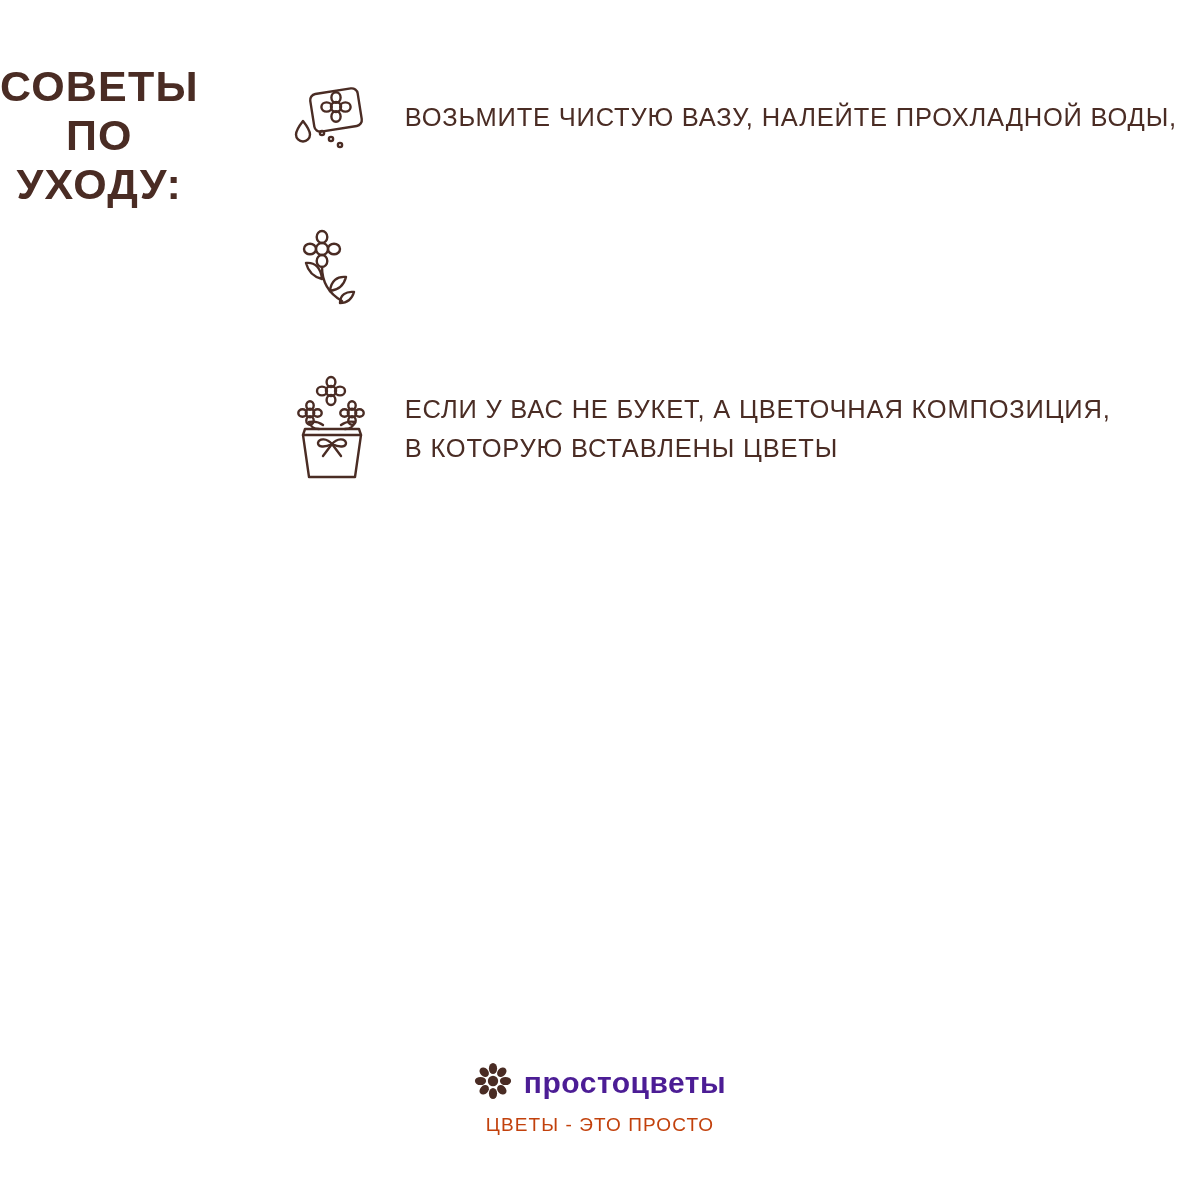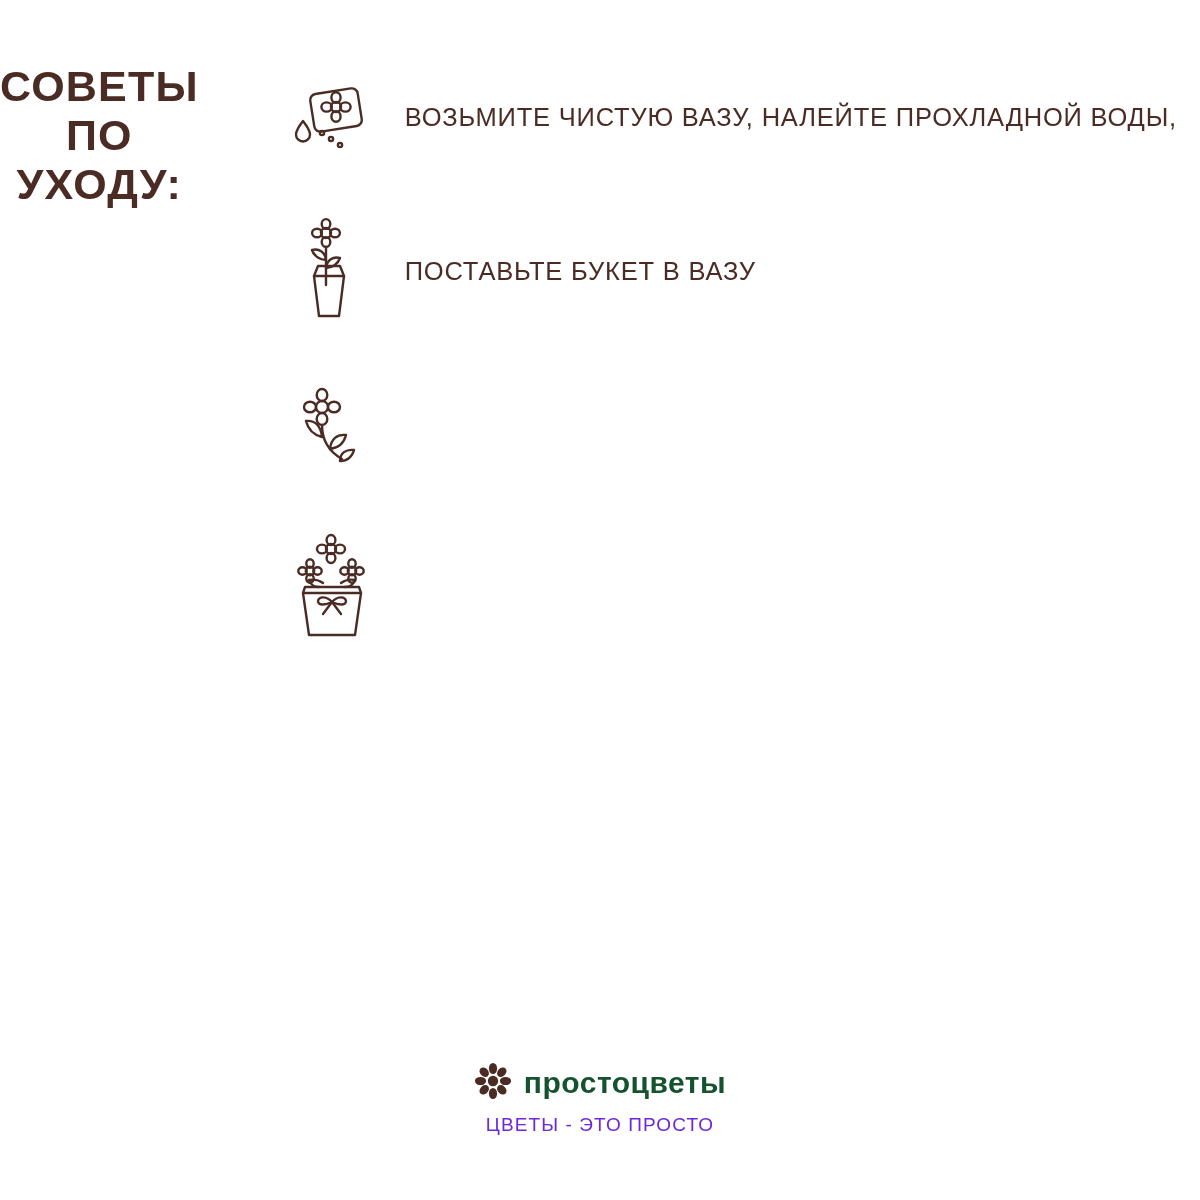--- a/index.html
+++ b/index.html
@@ -78,28 +78,28 @@
   }
   .brand-row {
     display: flex;
     align-items: center;
     gap: 12px;
   }
   .brand-name {
     font-size: 30px;
     font-weight: bold;
     letter-spacing: 0.5px;
-    color: #14532d;
+    color: #4c1d95;
     text-transform: lowercase;
   }
   .brand-tagline {
     margin-top: 10px;
     font-size: 19px;
     letter-spacing: 1.1px;
-    color: #6d28d9;
+    color: #c2410c;
     text-transform: uppercase;
   }
 </style>
 </head>
 <body>
 
 <div class="page">
 
   <div class="title">СОВЕТЫ ПО УХОДУ:</div>
 
@@ -119,39 +119,20 @@
           <circle cx="45" cy="70" r="2.1"></circle>
           <circle cx="54" cy="76" r="2.1"></circle>
         </svg>
       </div>
       <div class="tip-text">
         <span class="line">ВОЗЬМИТЕ ЧИСТУЮ ВАЗУ, НАЛЕЙТЕ ПРОХЛАДНОЙ ВОДЫ,</span>
       </div>
     </div>
 
 
-    <div class="tip t3">
-      <div class="tip-icon">
-        <svg width="92" height="110" viewBox="0 0 92 110" fill="none" stroke="#4a2c24" stroke-width="2.4" stroke-linecap="round" stroke-linejoin="round">
-          <circle cx="38" cy="17" r="5"></circle>
-          <ellipse cx="38" cy="8" rx="4.3" ry="4.9"></ellipse>
-          <ellipse cx="38" cy="26" rx="4.3" ry="4.9"></ellipse>
-          <ellipse cx="29" cy="17" rx="4.9" ry="4.3"></ellipse>
-          <ellipse cx="47" cy="17" rx="4.9" ry="4.3"></ellipse>
-          <path d="M38 31v38"></path>
-          <path d="M38 44c-6 0-12-4-14-10 7-2 13 2 14 10z"></path>
-          <path d="M38 52c6 0 12-4 14-10-7-2-13 2-14 10z"></path>
-          <path d="M26 60h30l-5 40H31z"></path>
-          <path d="M26 60l4-10h22l4 10"></path>
-        </svg>
-      </div>
-      <div class="tip-text">
-        <span class="line">ПОСТАВЬТЕ БУКЕТ В ВАЗУ</span>
-      </div>
-    </div>
 
     <div class="tip t4">
       <div class="tip-icon">
         <svg width="100" height="96" viewBox="0 0 100 96" fill="none" stroke="#4a2c24" stroke-width="2.4" stroke-linecap="round" stroke-linejoin="round">
           <circle cx="38" cy="26" r="6"></circle>
           <ellipse cx="38" cy="14" rx="5.3" ry="6"></ellipse>
           <ellipse cx="38" cy="38" rx="5.3" ry="6"></ellipse>
           <ellipse cx="26" cy="26" rx="6" ry="5.3"></ellipse>
           <ellipse cx="50" cy="26" rx="6" ry="5.3"></ellipse>
           <path d="M38 44c0 14 6 26 20 34"></path>
@@ -184,20 +165,22 @@
           <path d="M62 56c4-3 9-4 14-3-1 4-5 7-10 7"></path>
           <path d="M24 66h58l-6 42H30z"></path>
           <path d="M24 66l2-6h54l2 6"></path>
           <path d="M53 75c-5-6-13-6-14-1 0 4 6 5 14 1z"></path>
           <path d="M53 75c5-6 13-6 14-1 0 4-6 5-14 1z"></path>
           <path d="M53 75l-9 12"></path>
           <path d="M53 75l9 12"></path>
         </svg>
       </div>
       <div class="tip-text">
+        <span class="line">ЕСЛИ У ВАС НЕ БУКЕТ, А ЦВЕТОЧНАЯ КОМПОЗИЦИЯ,</span>
+        <span class="line">В КОТОРУЮ ВСТАВЛЕНЫ ЦВЕТЫ</span>
       </div>
     </div>
 
   </div>
 
   <div class="footer">
     <div class="brand-row">
       <span>
         <svg width="38" height="38" viewBox="0 0 38 38" fill="#4a2c24">
           <circle cx="19" cy="19" r="5.2"></circle>

